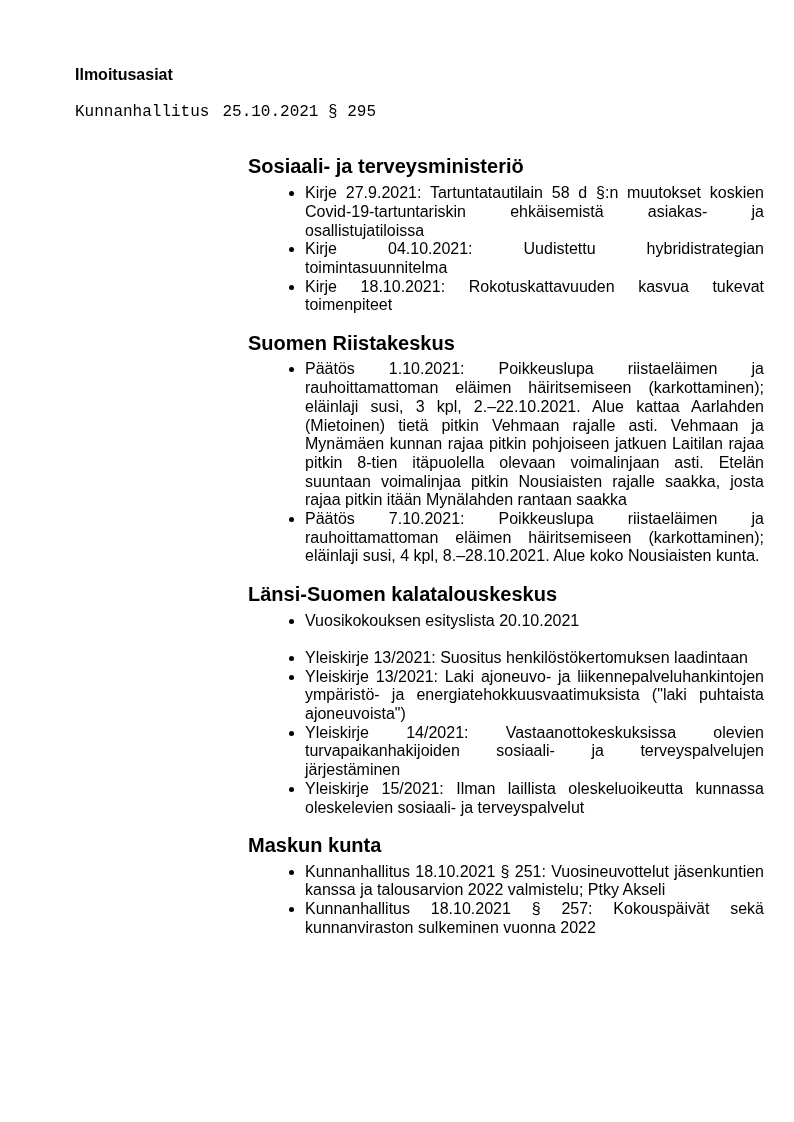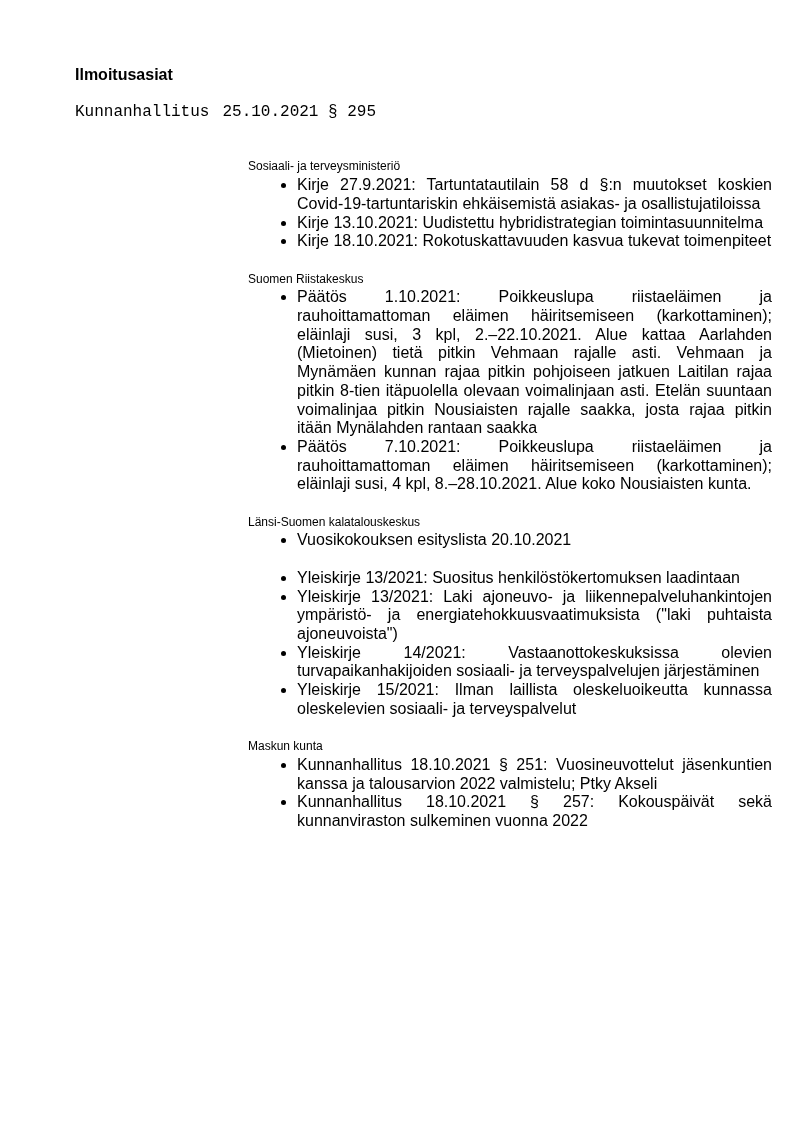--- a/index.html
+++ b/index.html
@@ -35,26 +35,26 @@
   .content {
     margin-top: 36px;
     margin-left: 173px;
     width: 524px;
   }
   .section {
     margin: 0 0 18.7px 0;
   }
   .section-heading {
     margin: 0;
-    font-weight: normal;
-    font-size: 12px;
+    font-weight: bold;
+    font-size: 20px;
     text-align: left;
   }
   .section ul {
-    margin: 0;
+    margin: 8px;
     padding: 0 0 0 49px;
     list-style: disc outside;
   }
   .section li {
     margin: 0;
     padding: 0;
     text-align: justify;
   }
 </style>
 </head>
@@ -67,21 +67,21 @@
   <p class="doc-subtitle">
     <span>Kunnanhallitus</span><span class="ref">25.10.2021 § 295</span>
   </p>
 
   <div class="content">
     <div id="sections">
         <div class="section">
           <p class="section-heading">Sosiaali- ja terveysministeriö</p>
           <ul>
             <li>Kirje 27.9.2021: Tartuntatautilain 58 d §:n muutokset koskien Covid-19-tartuntariskin ehkäisemistä asiakas- ja osallistujatiloissa</li>
-            <li>Kirje 13.10.2021: Uudistettu hybridistrategian toimintasuunnitelma</li>
+            <li>Kirje 04.10.2021: Uudistettu hybridistrategian toimintasuunnitelma</li>
             <li>Kirje 18.10.2021: Rokotuskattavuuden kasvua tukevat toimenpiteet</li>
           </ul>
         </div>
         <div class="section">
         </div>
         <div class="section">
           <p class="section-heading">Suomen Riistakeskus</p>
           <ul>
             <li>Päätös 1.10.2021: Poikkeuslupa riistaeläimen ja rauhoittamattoman eläimen häiritsemiseen (karkottaminen); eläinlaji susi, 3 kpl, 2.–22.10.2021. Alue kattaa Aarlahden (Mietoinen) tietä pitkin Vehmaan rajalle asti. Vehmaan ja Mynämäen kunnan rajaa pitkin pohjoiseen jatkuen Laitilan rajaa pitkin 8-tien itäpuolella olevaan voimalinjaan asti. Etelän suuntaan voimalinjaa pitkin Nousiaisten rajalle saakka, josta rajaa pitkin itään Mynälahden rantaan saakka</li>
             <li>Päätös 7.10.2021: Poikkeuslupa riistaeläimen ja rauhoittamattoman eläimen häiritsemiseen (karkottaminen); eläinlaji susi, 4 kpl, 8.–28.10.2021. Alue koko Nousiaisten kunta.</li>

